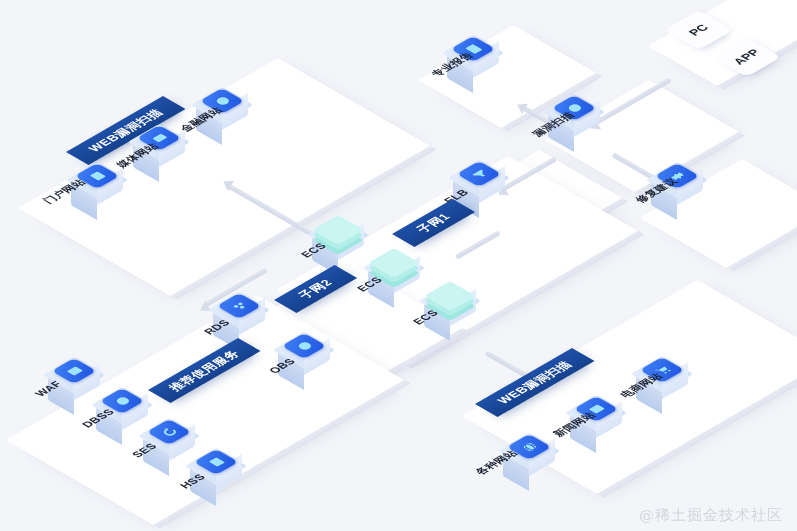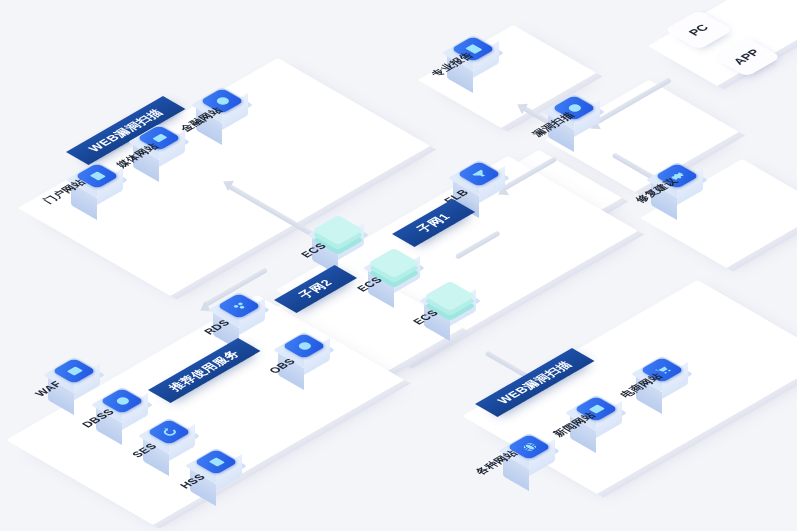--- a/index.html
+++ b/index.html
@@ -482,14 +482,15 @@
     <div class="glyph">
       <svg viewBox="0 0 24 24">
           <circle cx="12" cy="12" r="8"></circle>
           <path d="M4 10h16M4 14h16" stroke="#1f56e0" stroke-width="1.6" fill="none"></path>
           <ellipse cx="12" cy="12" rx="4" ry="8" stroke="#1f56e0" stroke-width="1.6" fill="none"></ellipse>
         </svg>
     </div>
   </div>
   <div class="nlabel cjk" style="left:472px;top:470px;">各种网站</div>
 
+  <div class="watermark">@稀土掘金技术社区</div>
 
 </div>
 
 </body></html>

